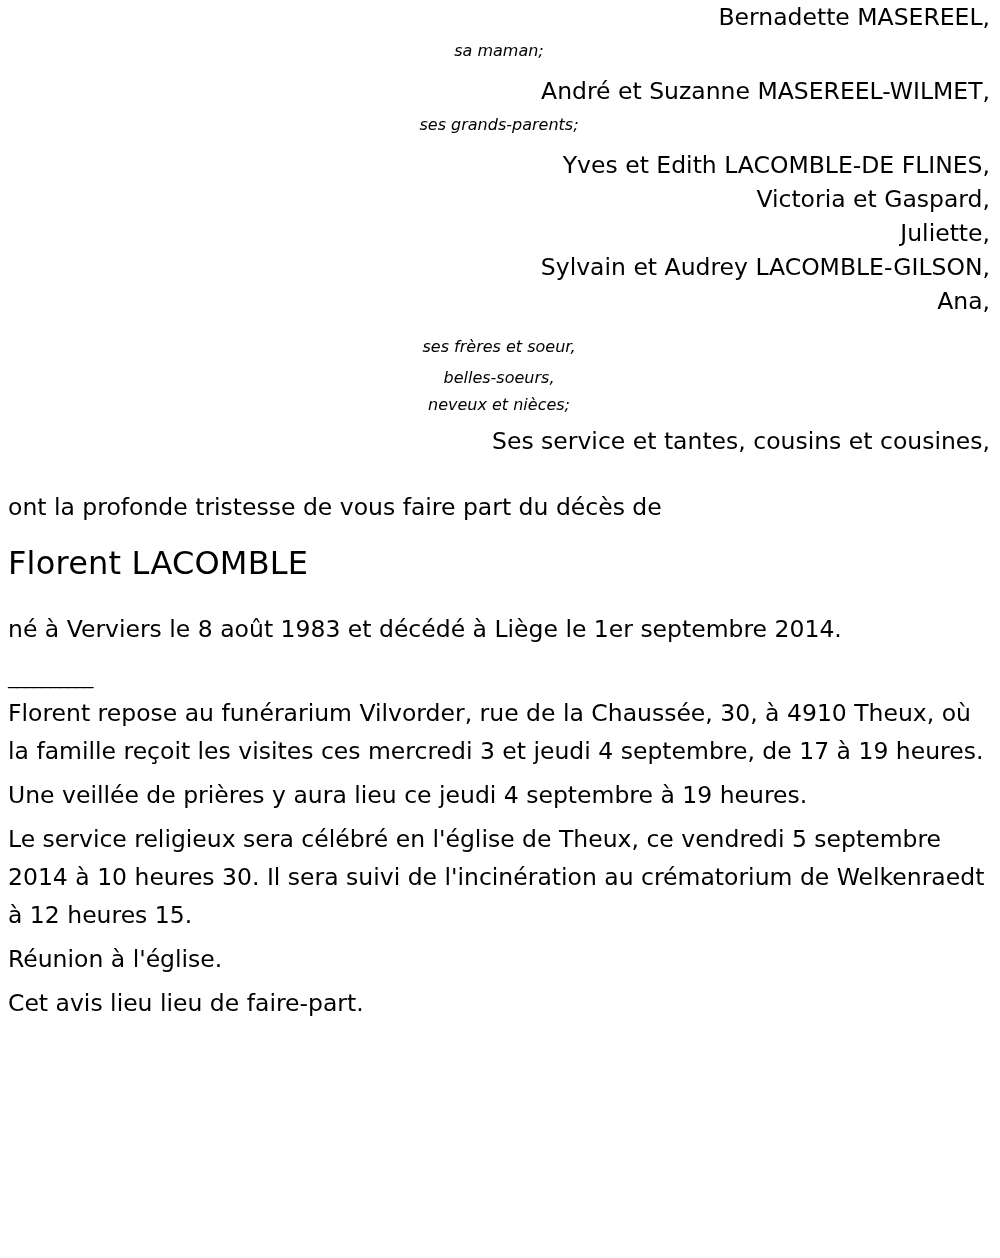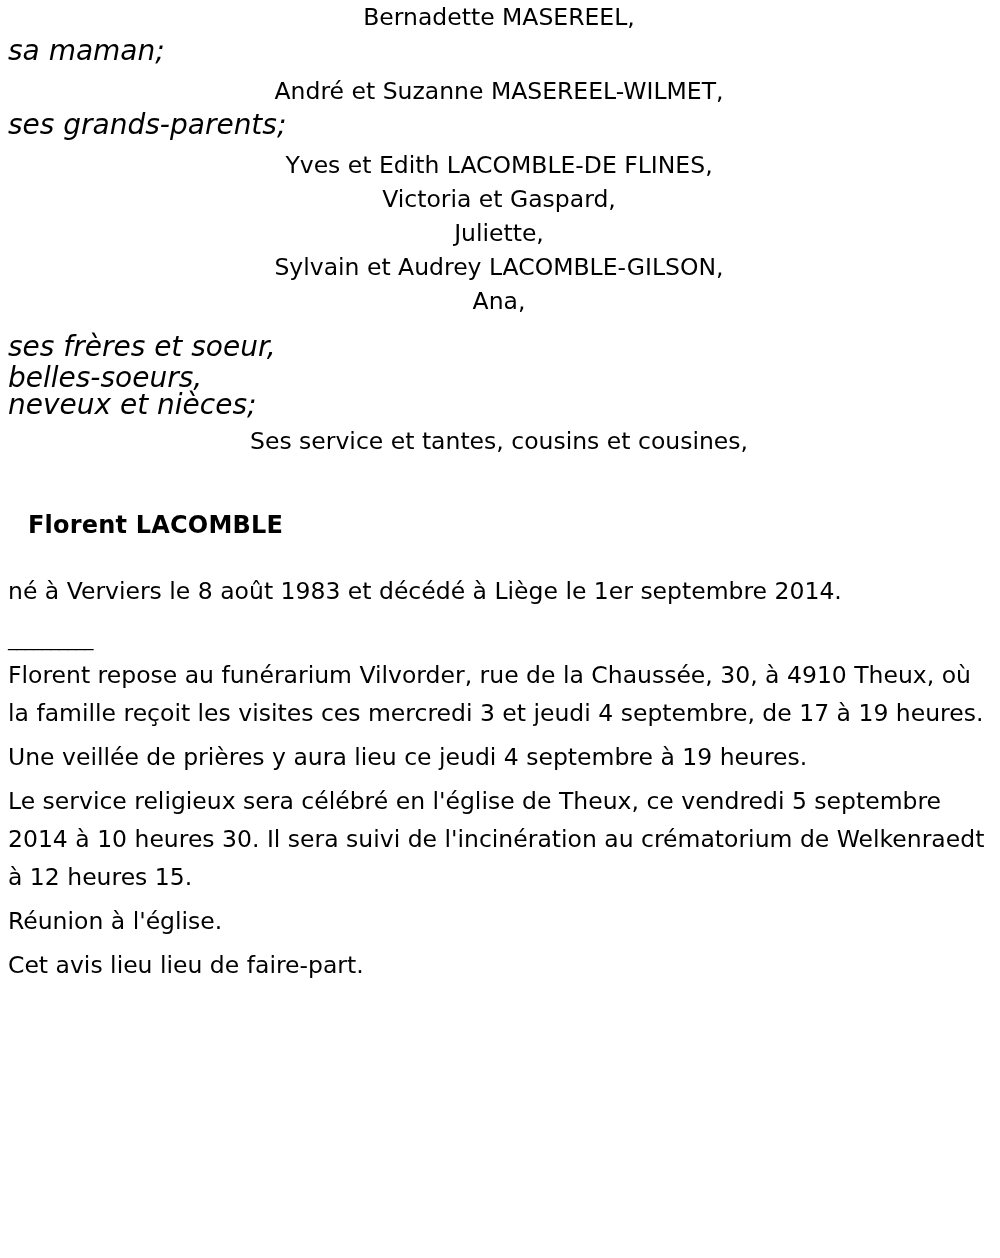--- a/index.html
+++ b/index.html
@@ -26,47 +26,46 @@
   .notice {
     position: absolute;
     left: 8px;
     right: 10px;
     top: 0;
   }
 
   .line-left {
     font-size: 23.5px;
     line-height: 34px;
-    text-align: center;
+    text-align: right;
     white-space: nowrap;
   }
 
   .rel {
-    font-size: 28px;
+    font-size: 16px;
     line-height: 34px;
     font-style: italic;
-    text-align: left;
+    text-align: center;
     white-space: nowrap;
   }
   .rel.tight {
     line-height: 27px;
   }
 
   .para {
     font-size: 23.5px;
     line-height: 38px;
     text-align: left;
   }
 
   .name-main {
-    font-size: 24px;
+    font-size: 32px;
     line-height: 34px;
-    font-weight: bold;
+    font-weight: normal;
     letter-spacing: 0.2px;
-    margin-left: 20px;
   }
 
   .divider {
     font-size: 18px;
     line-height: 20px;
     letter-spacing: -0.5px;
     white-space: nowrap;
   }
 
   
@@ -102,20 +101,21 @@
     <div class="rel">ses frères et soeur,</div>
     <div class="rel tight">belles-soeurs,</div>
     <div class="rel tight">neveux et nièces;</div>
 
     <div class="gap-xs"></div>
 
     <div class="line-left">Ses service et tantes, cousins et cousines,</div>
 
     <div class="gap-l"></div>
 
+    <div class="para">ont la profonde tristesse de vous faire part du décès de</div>
 
     <div class="gap-m"></div>
 
     <div class="name-main">Florent LACOMBLE</div>
 
     <div class="gap-l"></div>
 
     <div class="para">né à Verviers le 8 août 1983 et décédé à Liège le 1er septembre 2014.</div>
 
     <div class="gap-m"></div>

